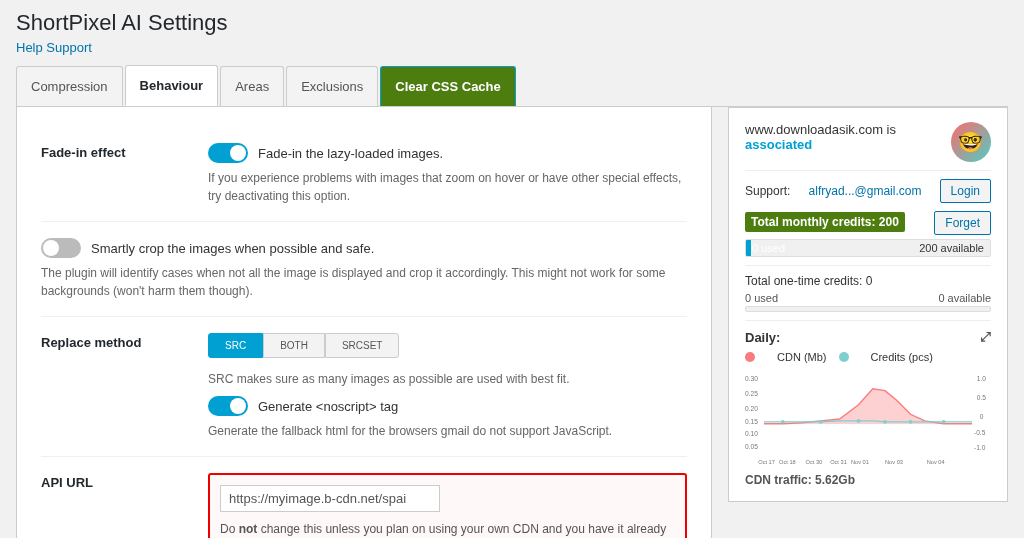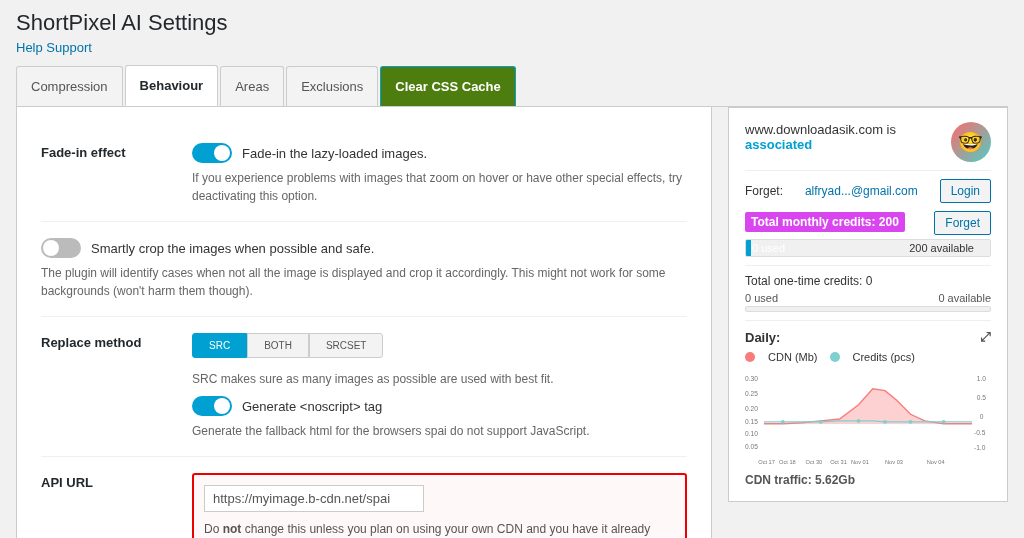--- a/index.html
+++ b/index.html
@@ -12,21 +12,21 @@
     
     .tabs { display: flex; gap: 0; margin-bottom: 0; align-items: flex-end; }
     .tab { padding: 12px 14px; border: 1px solid #ccc; background: #f3f3f3; cursor: pointer; font-size: 13px; color: #555; border-bottom: none; margin-right: 2px; border-radius: 3px 3px 0 0; }
     .tab.active { background: #fff; color: #23282d; font-weight: 600; border-bottom: 1px solid #fff; z-index: 1; }
     .tab.accent { background: #4d7c0f; color: #fff; border-color: #00a0d2; font-weight: 600; }
     
     .main-content { display: flex; gap: 16px; }
     
     .settings-panel { background: #fff; border: 1px solid #ccc; border-top: none; flex: 1; padding: 20px 24px; min-height: 460px; }
     
-    .setting-row { display: flex; gap: 21px; padding: 16px 0; border-bottom: 1px solid #f0f0f0; align-items: flex-start; }
+    .setting-row { display: flex; gap: 37px; padding: 16px 0; border-bottom: 1px solid #f0f0f0; align-items: flex-start; }
     .setting-row:last-child { border-bottom: none; }
     .setting-label { width: 130px; min-width: 130px; font-weight: 600; font-size: 13px; color: #23282d; padding-top: 2px; }
     .setting-content { flex: 1; }
     
     .toggle-row { display: flex; align-items: center; gap: 10px; margin-bottom: 6px; }
     .toggle { width: 40px; height: 20px; border-radius: 10px; position: relative; cursor: pointer; flex-shrink: 0; }
     .toggle.on { background: #00a0d2; }
     .toggle.off { background: #bbb; }
     .toggle::after { content: ''; position: absolute; width: 16px; height: 16px; background: #fff; border-radius: 50%; top: 2px; transition: left 0.2s; }
     .toggle.on::after { left: 22px; }
@@ -54,30 +54,30 @@
     .avatar { width: 40px; height: 40px; border-radius: 50%; background: linear-gradient(135deg, #ff6b6b, #4ecdc4); display: flex; align-items: center; justify-content: center; font-size: 20px; }
     
     .info-row { display: flex; justify-content: space-between; align-items: center; margin: 8px 0; font-size: 12px; }
     .info-link { color: #0073aa; text-decoration: none; }
     
     .btn-small { padding: 4px 10px; font-size: 12px; border: 1px solid #0073aa; background: #f3f3f3; color: #0073aa; cursor: pointer; border-radius: 2px; }
     .credits-bar { background: #f0f0f0; height: 18px; border-radius: 2px; position: relative; display: flex; align-items: center; overflow: hidden; border: 1px solid #ddd; margin-bottom: 2px; }
     .credits-bar-fill { height: 100%; background: #00a0d2; }
     .credits-bar-text { font-size: 11px; padding: 0 4px; color: #333; position: absolute; }
     .credits-bar-text.left { left: 2px; color: #fff; }
-    .credits-bar-text.right { right: 12px; color: #333; margin-left: 8px; }
-    .credits-header { background: #d946ef; color: #fff; font-size: 12px; padding: 3px 6px; margin-bottom: 3px; border-radius: 2px; font-weight: 600; }
+    .credits-bar-text.right { right: 2px; color: #333; margin-left: 8px; }
+    .credits-header { background: #4d7c0f; color: #fff; font-size: 12px; padding: 3px 6px; margin-bottom: 3px; border-radius: 2px; font-weight: 600; }
     
     .divider { border: none; border-top: 1px solid #eee; margin: 8px 0; }
     
     .daily-label { font-size: 13px; font-weight: 600; color: #333; margin-bottom: 6px; display: flex; justify-content: space-between; align-items: center; }
     .expand-icon { cursor: pointer; color: #555; }
     
     .legend { display: flex; gap: 12px; margin-bottom: 6px; font-size: 11px; }
-    .legend-item { display: flex; align-items: center; gap: 13px; }
+    .legend-item { display: flex; align-items: center; gap: 22px; }
     .legend-dot { width: 10px; height: 10px; border-radius: 50%; }
     
     
     .chart-container { position: relative; height: 100px; }
     .chart-svg { width: 100%; height: 100%; }
     
     .cdn-traffic { font-size: 12px; color: #555; margin-top: 4px; }
     .cdn-traffic span { font-weight: 600; }
 
     .tabs-border { border-bottom: 1px solid #ccc; }
@@ -128,21 +128,21 @@
           <div class="btn-group">
             <div class="btn-group-item active">SRC</div>
             <div class="btn-group-item">BOTH</div>
             <div class="btn-group-item">SRCSET</div>
           </div>
           <div class="setting-desc">SRC makes sure as many images as possible are used with best fit.</div>
           <div class="toggle-row" style="margin-top:8px;text-align:center;">
             <div class="toggle on"></div>
             <span class="toggle-label">Generate &lt;noscript&gt; tag</span>
           </div>
-          <div class="setting-desc">Generate the fallback html for the browsers spai do not support JavaScript.</div>
+          <div class="setting-desc">Generate the fallback html for the browsers gmail do not support JavaScript.</div>
         </div>
       </div>
 
       <div class="setting-row">
         <div class="setting-label">API URL</div>
         <div class="setting-content">
           <div class="api-box">
             <input class="api-input" type="text" value="https://myimage.b-cdn.net/spai" style="">
             <div class="api-desc">
               Do <strong>not</strong> change this unless you plan on using your own CDN and you have it already configured to use ShortPixel.ai service. Check out <a href="#">here</a> or <a href="#">here</a> for
@@ -160,21 +160,21 @@
           <div>
             <div>www.downloadasik.com is</div>
             <span style="color:#00a0d2; font-weight:600;">associated</span>
           </div>
           <div class="avatar">🤓</div>
         </div>
 
         <hr class="divider">
 
         <div class="info-row">
-          <span>Forget:</span>
+          <span>Support:</span>
           <a href="#" class="info-link">alfryad...@gmail.com</a>
           <button class="btn-small">Login</button>
         </div>
 
         <div style="margin: 6px 0;">
           <div style="display:flex; justify-content:space-between; align-items:center; margin-bottom:4px;">
             <div class="credits-header">Total monthly credits: 200</div>
             <button class="btn-small">Forget</button>
           </div>
           <div class="credits-bar">

